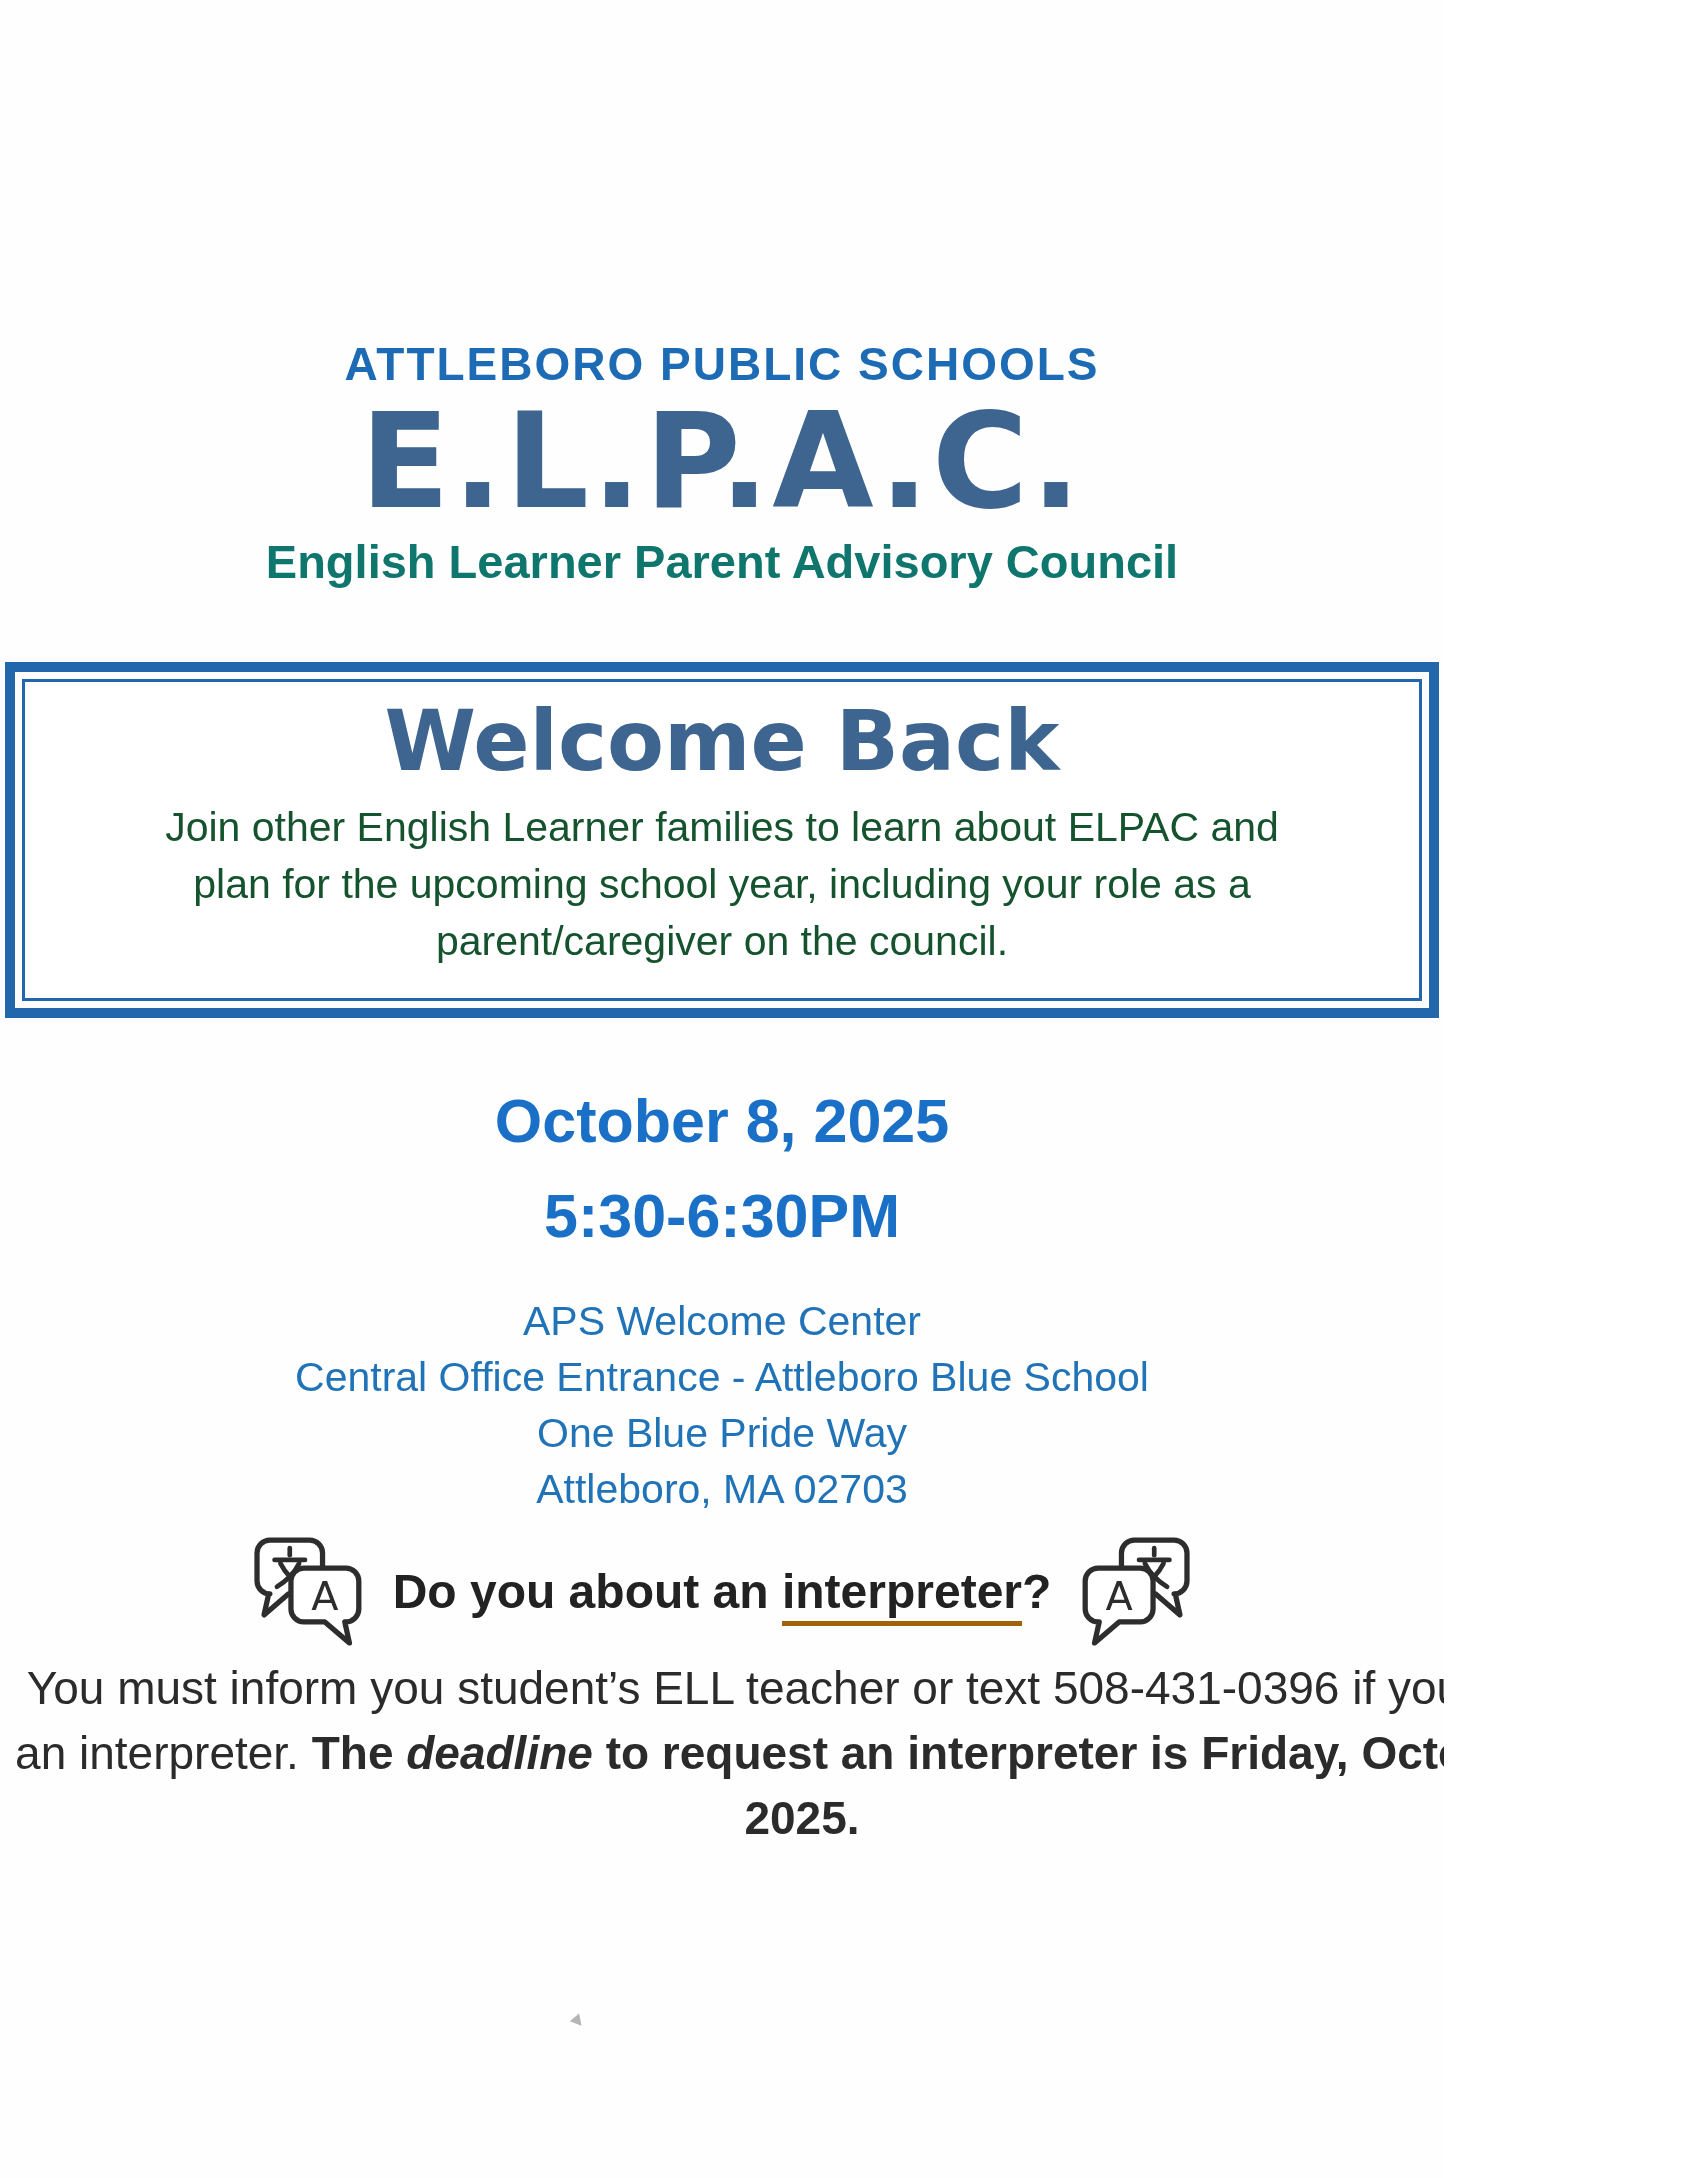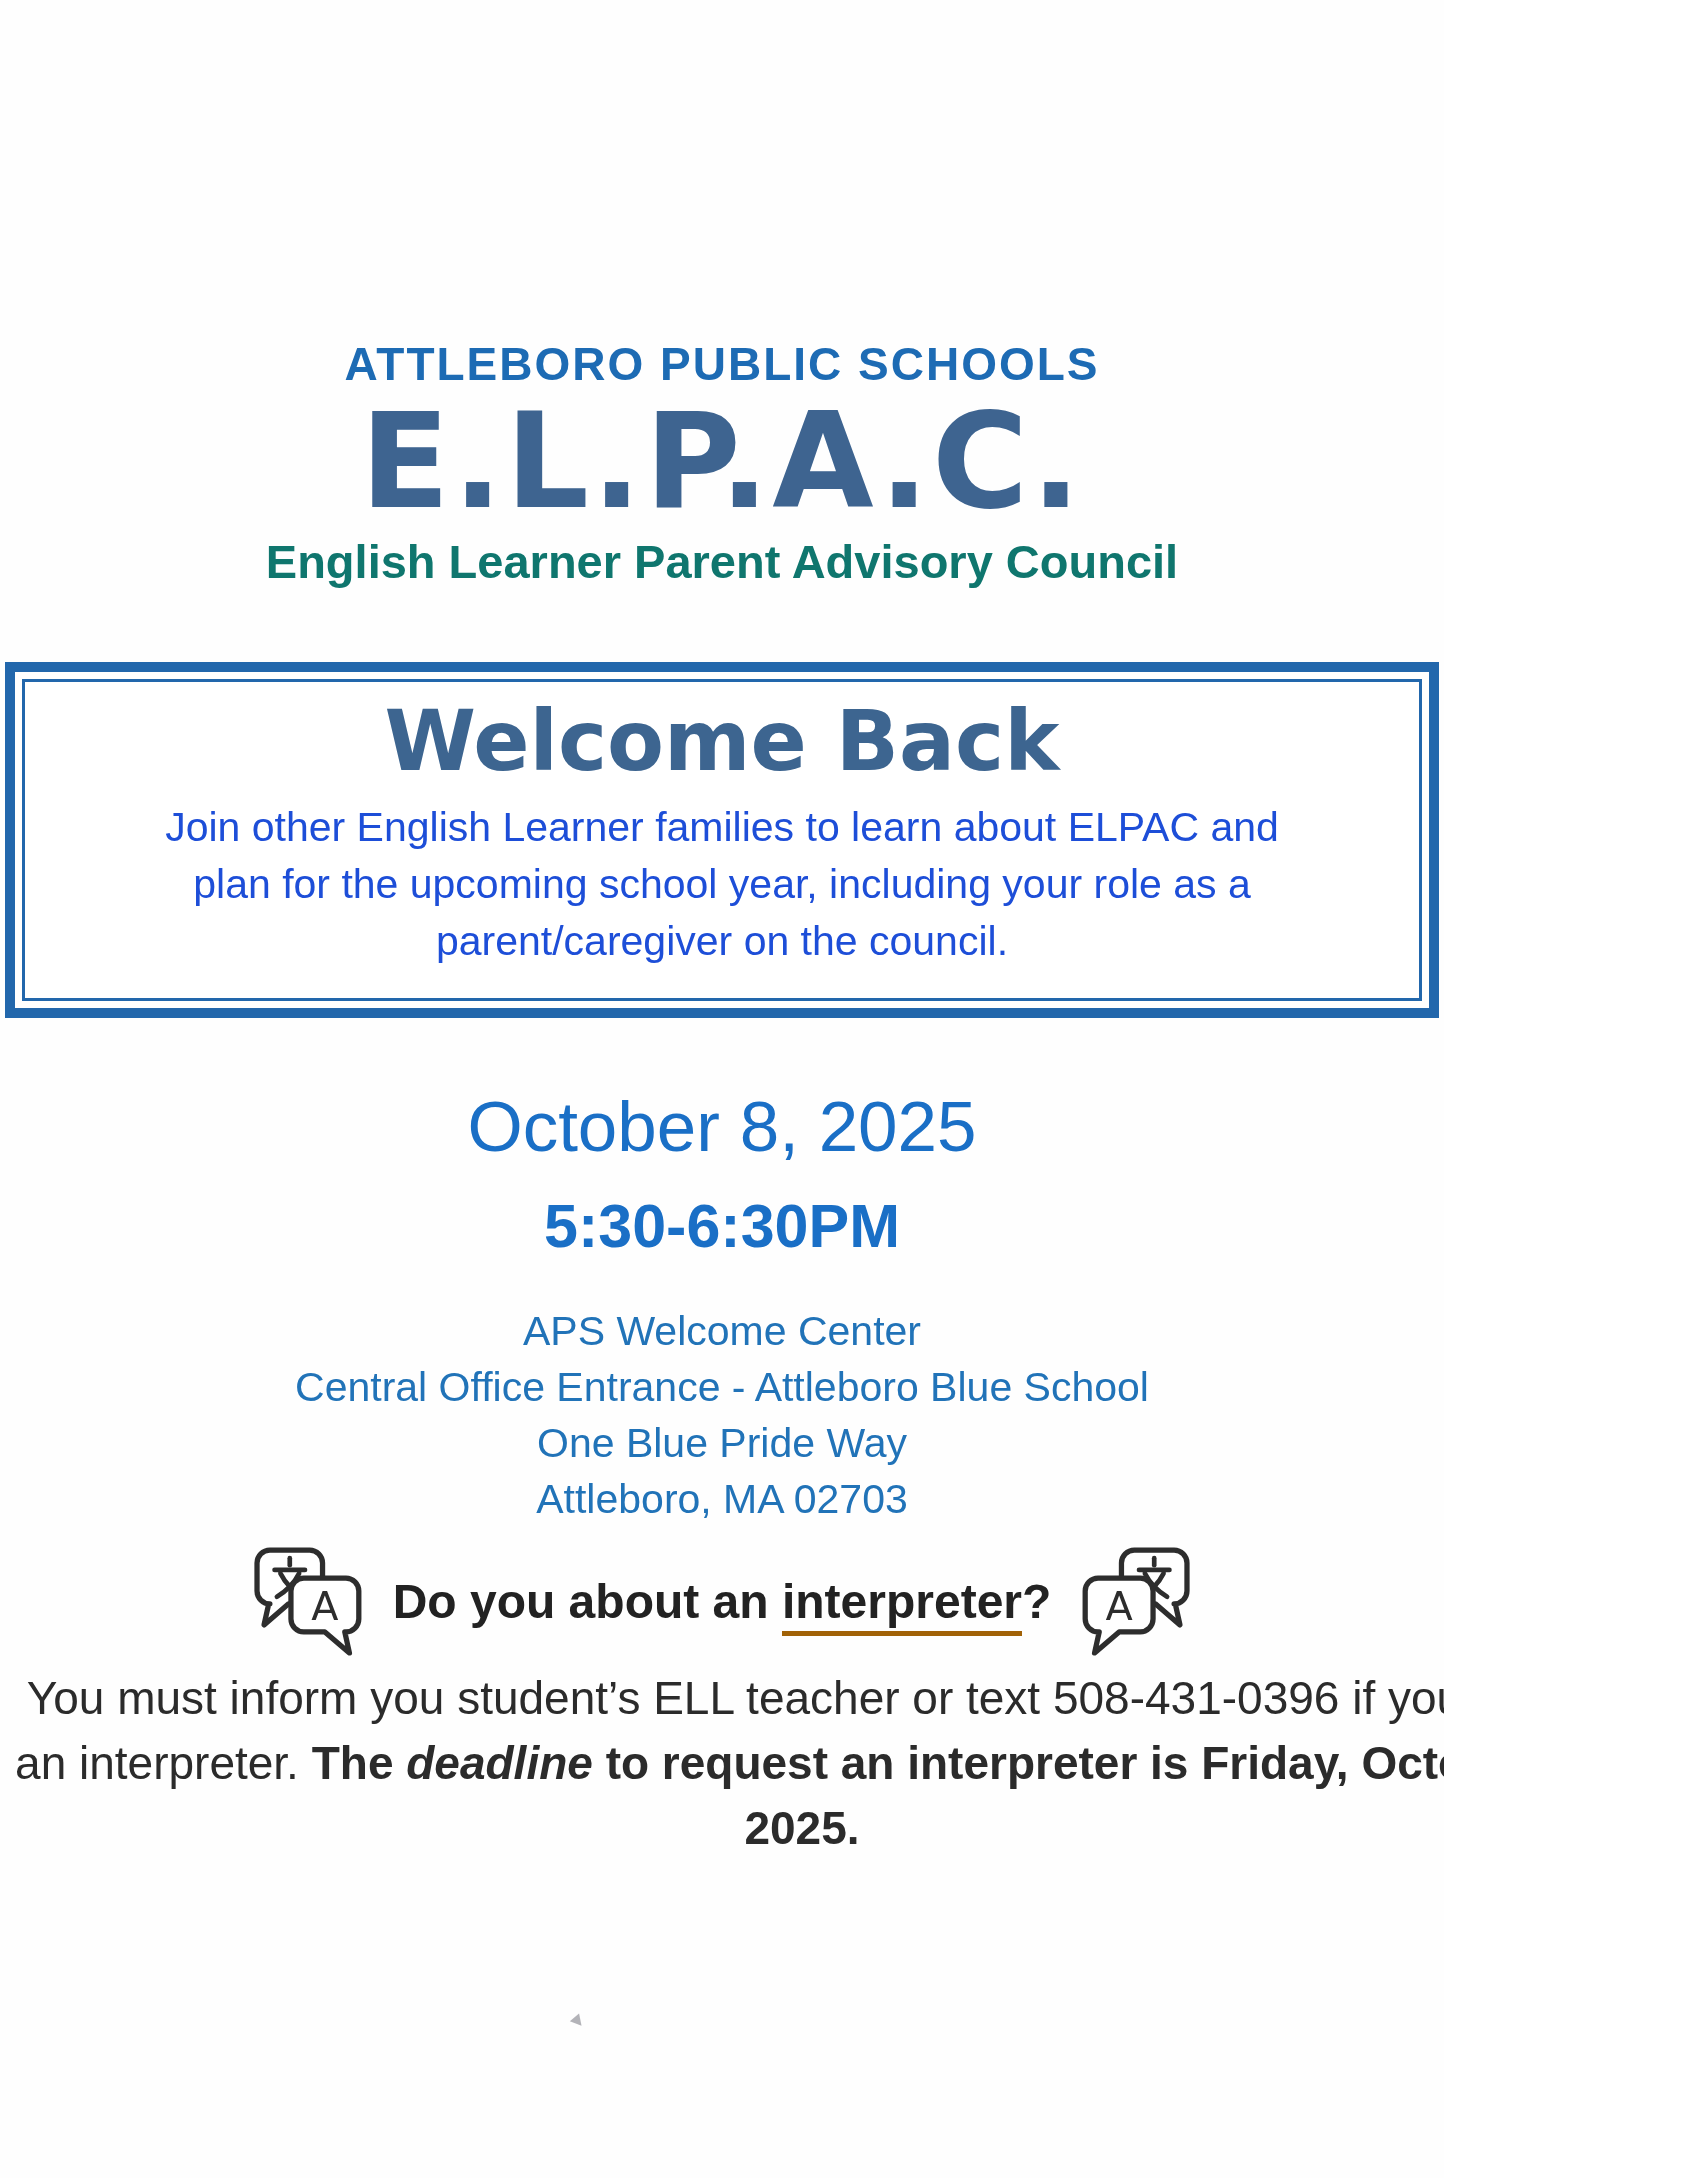--- a/index.html
+++ b/index.html
@@ -58,29 +58,29 @@
     font-family: "DejaVu Sans", sans-serif;
     font-size: 83px;
     font-weight: bold;
     color: #3d6590;
     line-height: 1.05;
   }
   .welcome-body { margin-top: 14px; }
   .welcome-body .line {
     font-size: 41px;
     line-height: 57px;
-    color: #1d4ed8;
+    color: #14532d;
     white-space: nowrap;
   }
 
   
   .event-date {
     margin-top: 73px;
-    font-size: 71px;
-    font-weight: normal;
+    font-size: 61px;
+    font-weight: bold;
     color: #1a6fc6;
     line-height: 1.0;
   }
   .event-time {
     margin-top: 34px;
     font-size: 61px;
     font-weight: bold;
     color: #1a6fc6;
     line-height: 1.0;
   }

